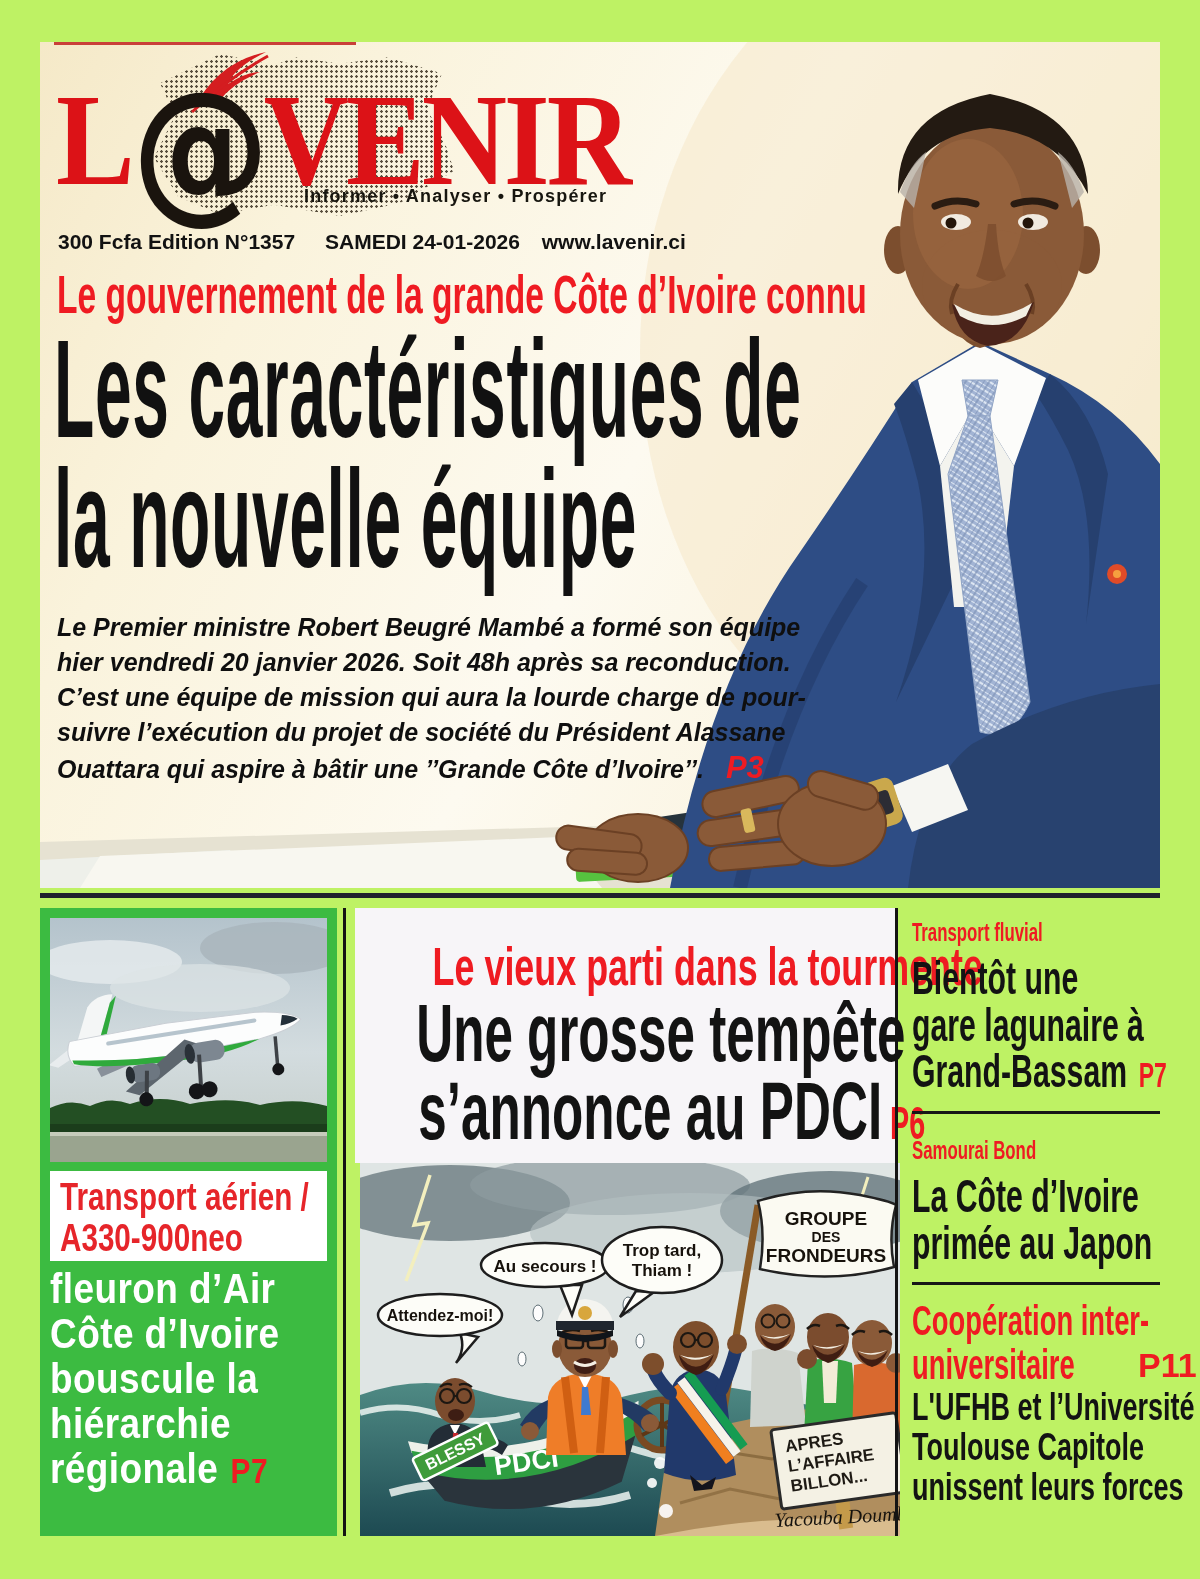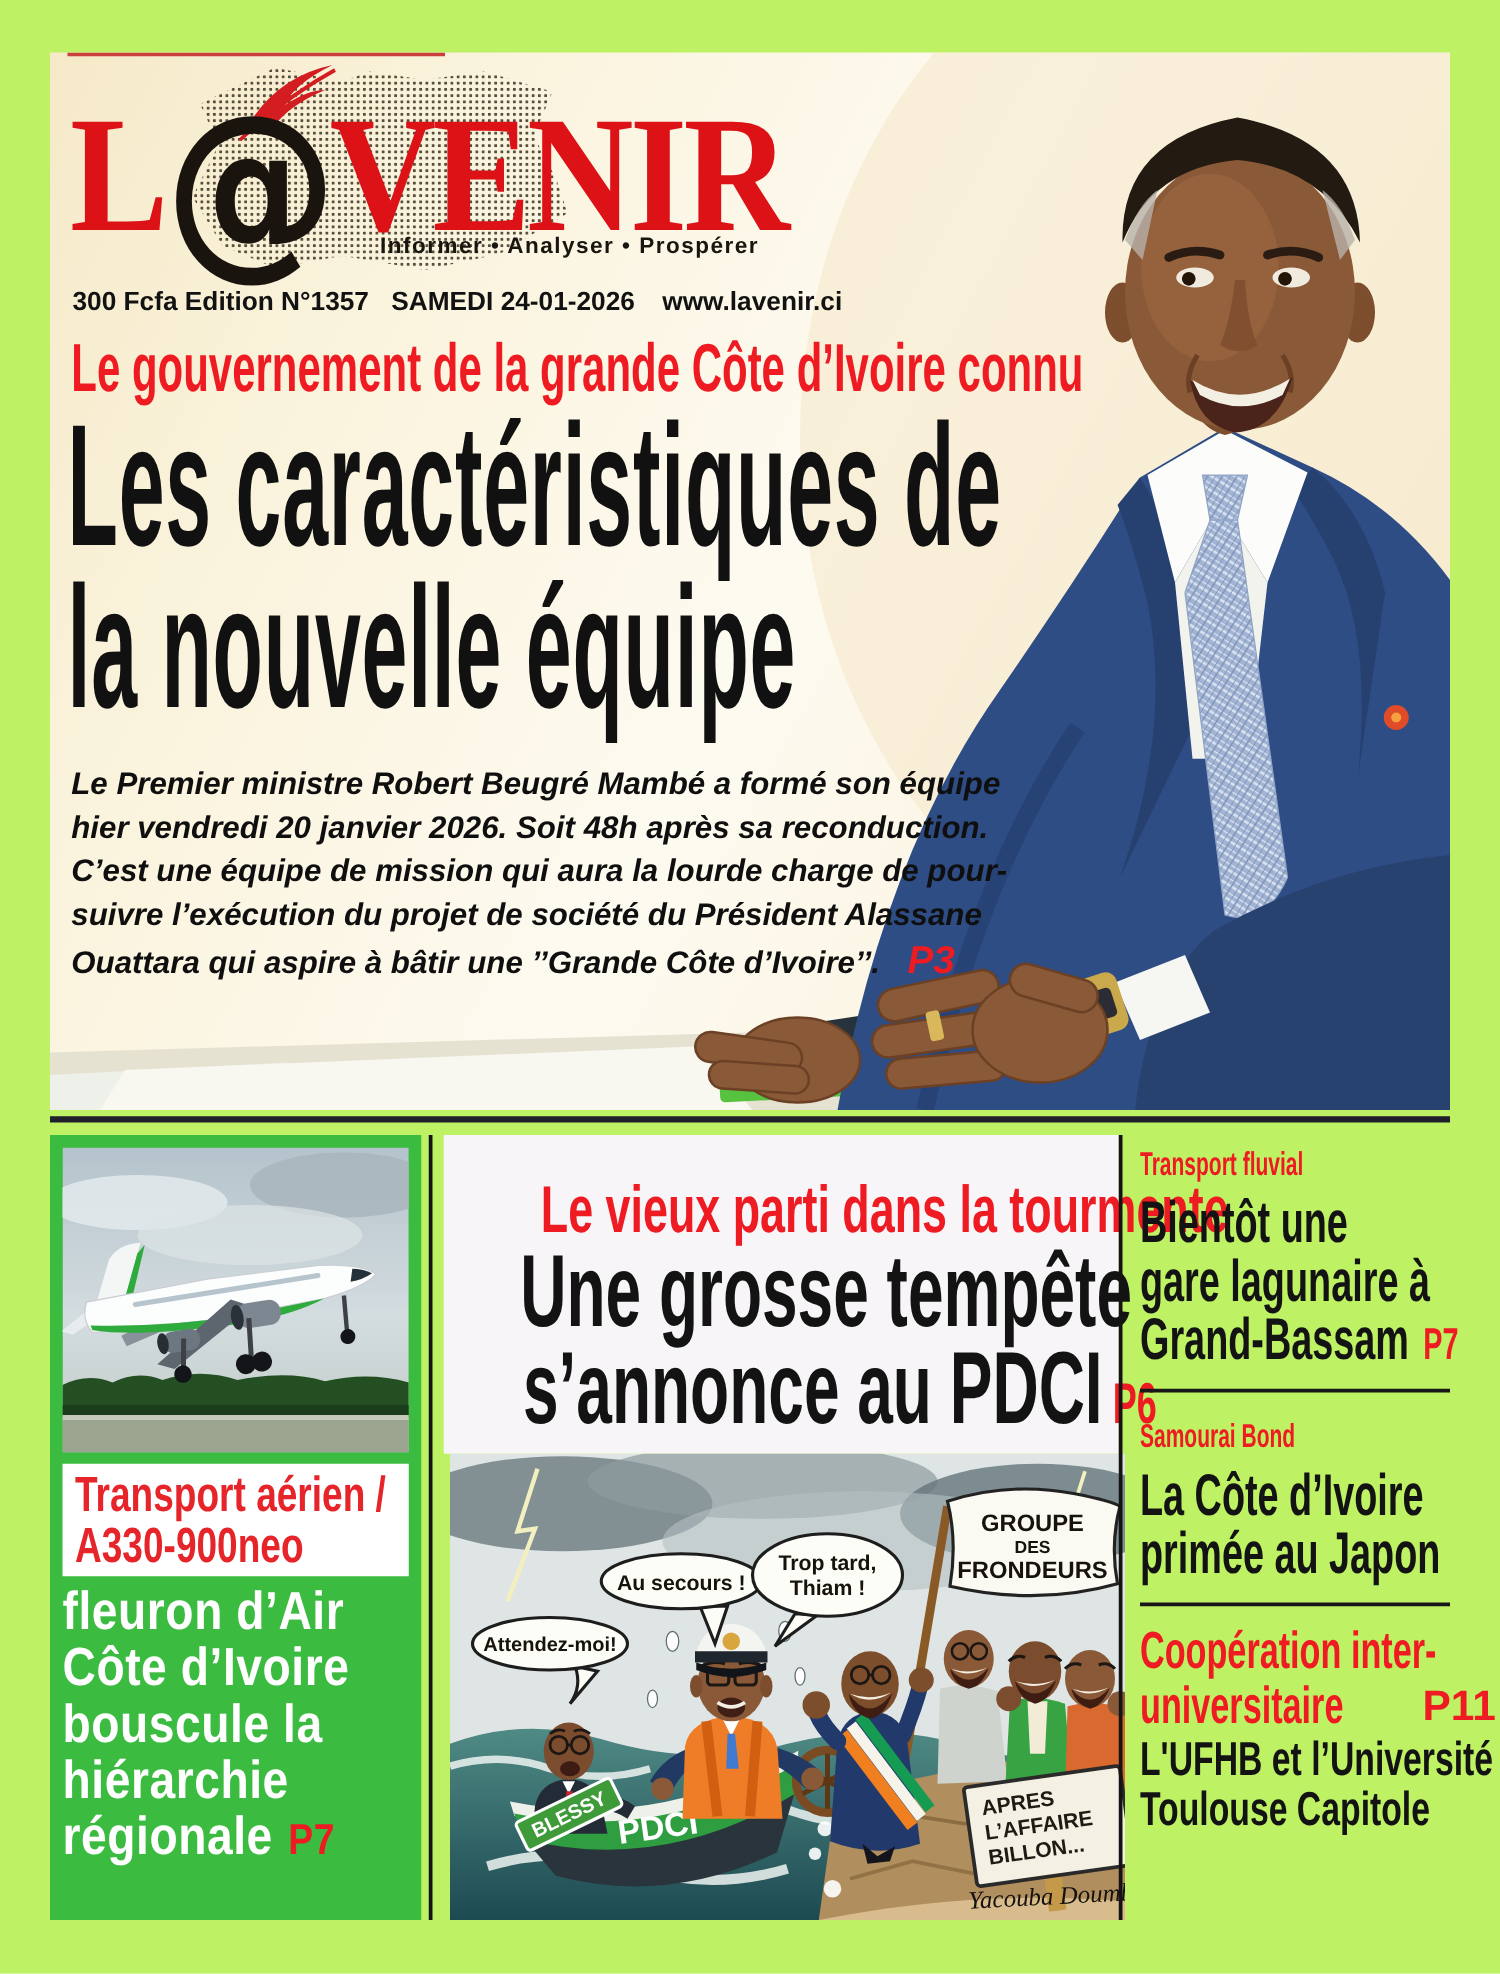--- a/index.html
+++ b/index.html
@@ -27,21 +27,21 @@
   .logo-line{position:absolute;left:0;top:6px;z-index:3;line-height:150px;white-space:nowrap;
              font-family:"Liberation Serif",serif;font-weight:bold;letter-spacing:-3px;
              transform:scaleY(1.12);transform-origin:left top;}
   .logo-l,.logo-rest{font-size:118px;color:#dc1217;}
   .logo-at{font-family:"DejaVu Sans",sans-serif;font-size:138px;color:#1a140e;
            letter-spacing:-6px;vertical-align:-16px;}
   .tagline{position:absolute;left:248px;top:136px;z-index:3;font-size:18px;font-weight:bold;
            color:#17160f;letter-spacing:1.2px;}
   .info-line{position:absolute;left:2px;top:180px;z-index:3;font-size:21px;font-weight:bold;
              color:#121212;white-space:nowrap;}
-  .info-line .gap1{margin-left:12px;} .info-line .gap2{margin-left:16px;font-weight:bold;}
+  .info-line .gap1{margin-left:24px;} .info-line .gap2{margin-left:16px;font-weight:bold;}
 
   .lead-kicker{position:absolute;left:17px;top:224px;height:56px;line-height:56px;z-index:3;
                font-size:46px;font-weight:bold;color:#ef1b22;}
   .lead-h{position:absolute;left:14px;top:282px;z-index:3;}
   .lead-h .line{height:130px;line-height:130px;font-size:110px;font-weight:bold;color:#111;
                 letter-spacing:1px;}
   .summary{position:absolute;left:17px;top:568px;z-index:3;font-size:25px;line-height:35px;
            font-style:italic;font-weight:bold;color:#0f0f0f;}
   .summary .pref{color:#ef1b22;font-size:31px;margin-left:22px;letter-spacing:0;}
 
@@ -465,17 +465,18 @@
         </div>
         <hr class="rc-hr">
         <div>
           <div class="rc-kicker sm"><span class="cnd" style="--sx:.72;--sy:1.1">Coopération inter-</span></div>
           <div class="rc-kicker sm krow">
               <span class="cnd" style="--sx:.72;--sy:1.1">universitaire</span>
               <span class="pref2">P11</span>
             </div>
           <div class="rc-line sm"><span class="cnd" style="--sx:.75;--sy:1.06">L'UFHB et l’Université</span></div>
           <div class="rc-line sm"><span class="cnd" style="--sx:.75;--sy:1.06">Toulouse Capitole</span></div>
+          <div class="rc-line sm"><span class="cnd" style="--sx:.75;--sy:1.06">unissent leurs forces</span></div>
         </div>
       </aside>
     </section>
   </div>
 </div>
 
 </body></html>

